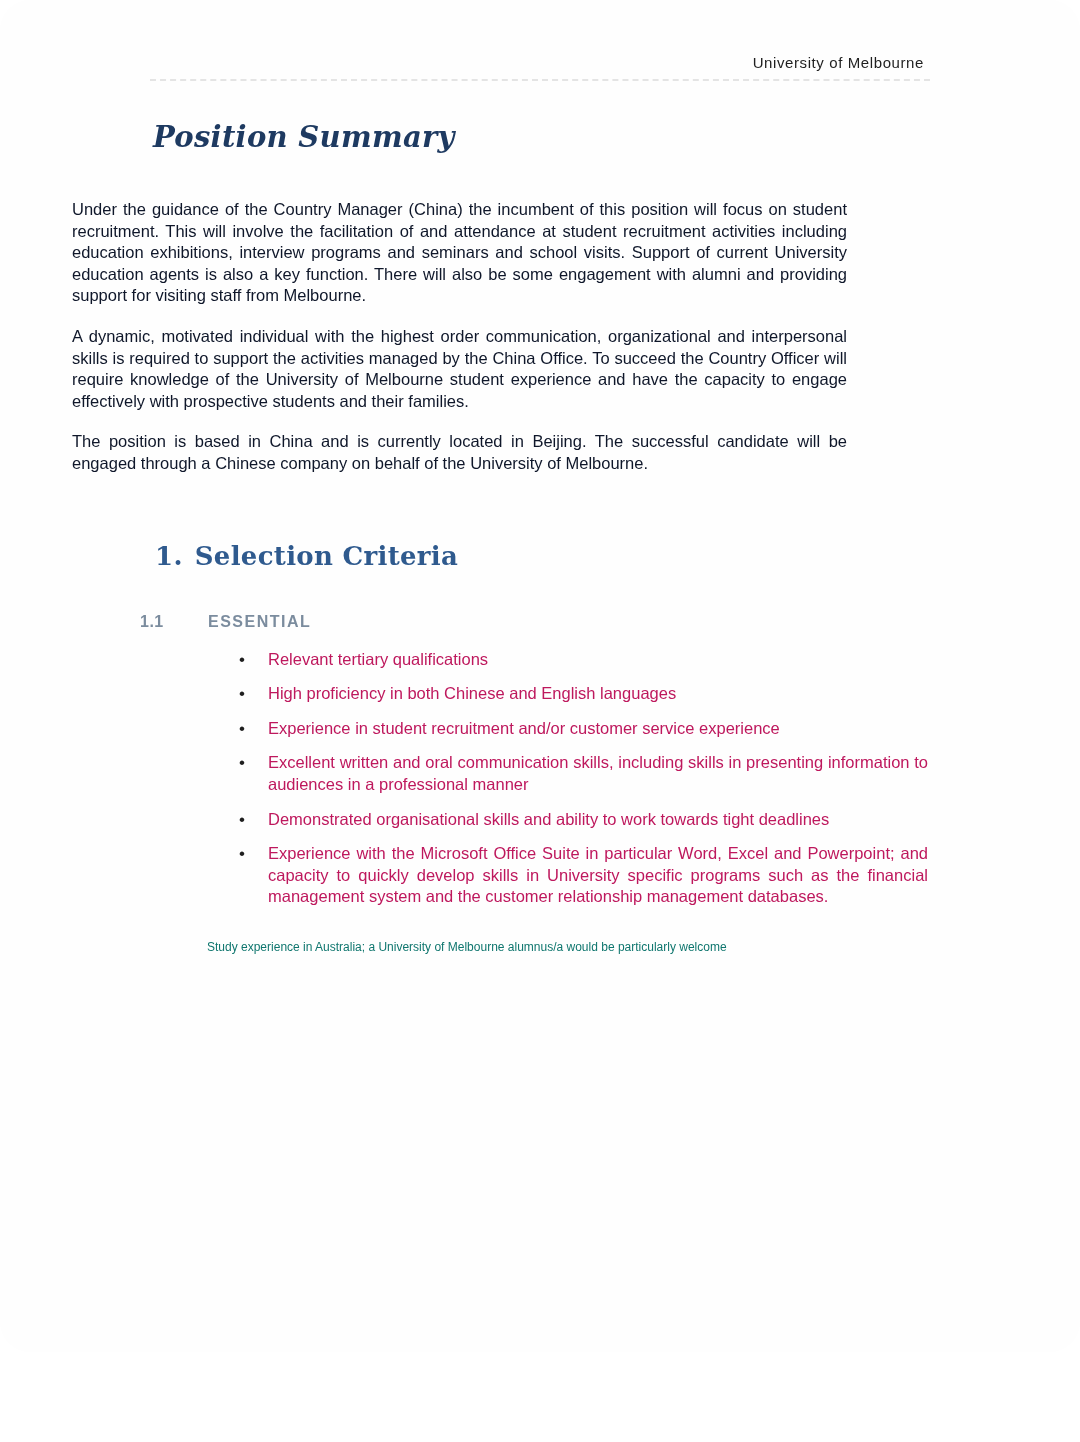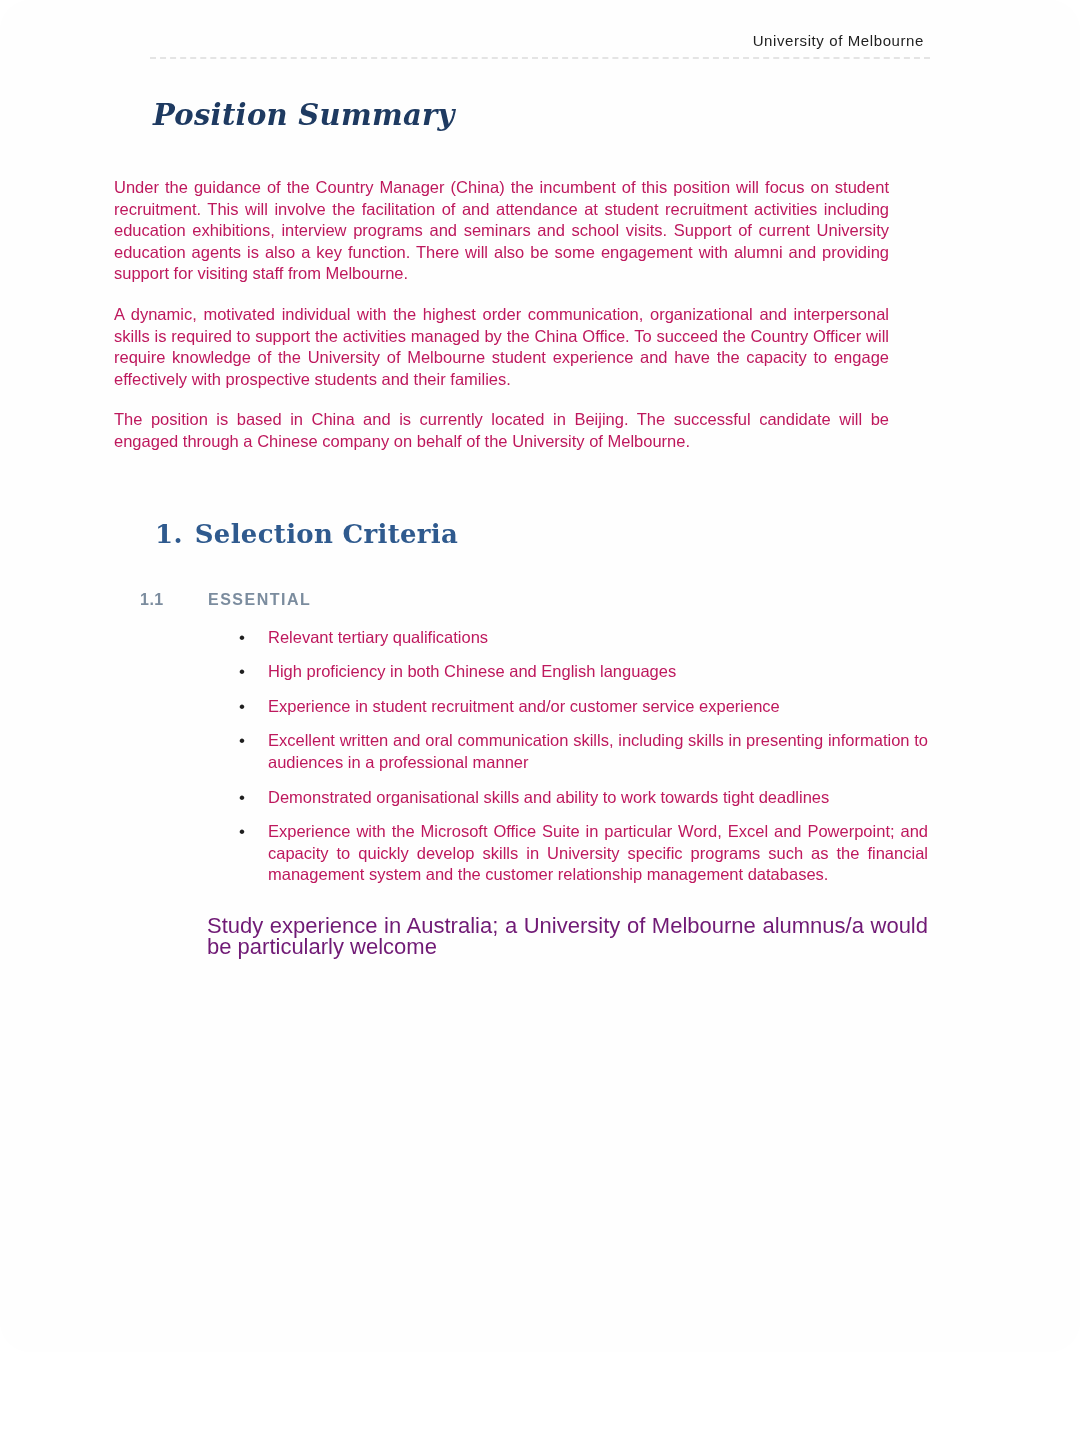--- a/index.html
+++ b/index.html
@@ -9,21 +9,21 @@
   }
   .page {
     position: relative;
     width: 1080px;
     height: 1352px;
     background: #fefefe;
     font-family: "Liberation Sans", sans-serif;
     color: #3a3a3a;
     overflow: hidden;
     box-sizing: border-box;
-    padding-top: 32px;
+    padding-top: 54px;
     border-radius: 30px;
   }
   
   .header {
     margin: 0 150px;
   }
   .header-title {
     text-align: right;
     font-size: 15px;
     letter-spacing: 0.6px;
@@ -52,26 +52,26 @@
     font-family: "DejaVu Serif", "Liberation Serif", serif;
     font-weight: bold;
     font-size: 26px;
     line-height: 34px;
     color: #2f5a8e;
     letter-spacing: 0.3px;
   }
   .h2 .h2-num { margin-right: 12px; }
   
   .para {
-    margin: 19px 152px 0 114px;
+    margin: 19px 152px 0 72px;
     width: 775px;
     font-size: 16.5px;
     line-height: 21.6px;
     text-align: justify;
-    color: #be185d;
+    color: #0f172a;
   }
   .para.first { margin-top: 44px; }
   
   .subhead {
     display: flex;
     margin: 39px 0 0 140px;
     font-size: 16px;
     font-weight: bold;
     letter-spacing: 1.5px;
     color: #7b8c9e;
@@ -99,24 +99,24 @@
     position: absolute;
     left: 2px;
     top: 0;
     font-size: 17px;
     color: #1f1f1f;
   }
   
   .desirable-para {
     margin: 29px 152px 0 207px;
     width: 721px;
-    font-size: 22px;
+    font-size: 12px;
     line-height: 21.6px;
     text-align: justify;
-    color: #701a75;
+    color: #0f766e;
   }
 </style>
 </head>
 <body>
 
 <div class="page">
 
   <div class="header">
     <div class="header-title">University of Melbourne</div>
     <div class="header-rule"></div>

